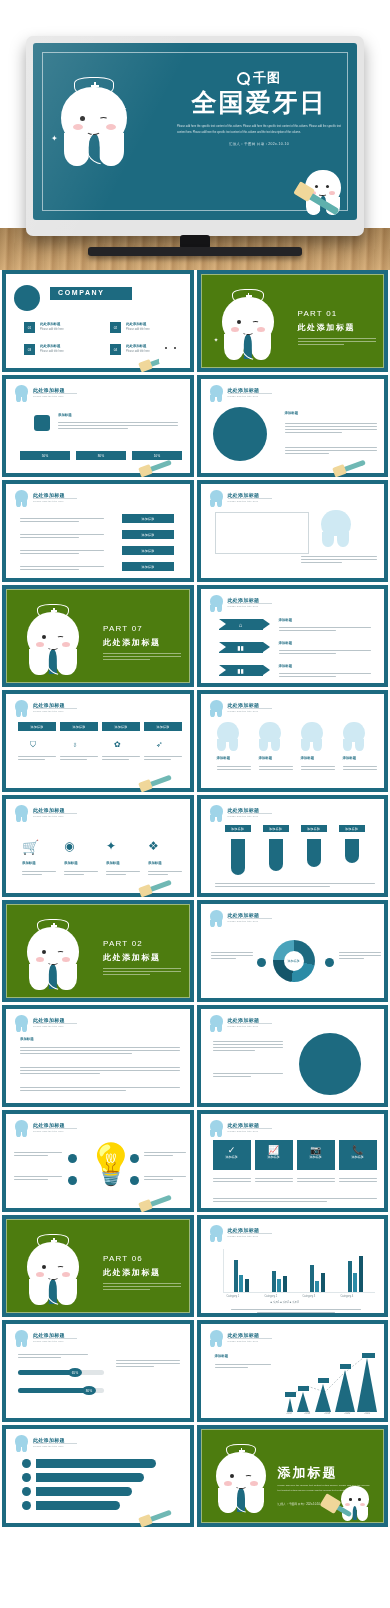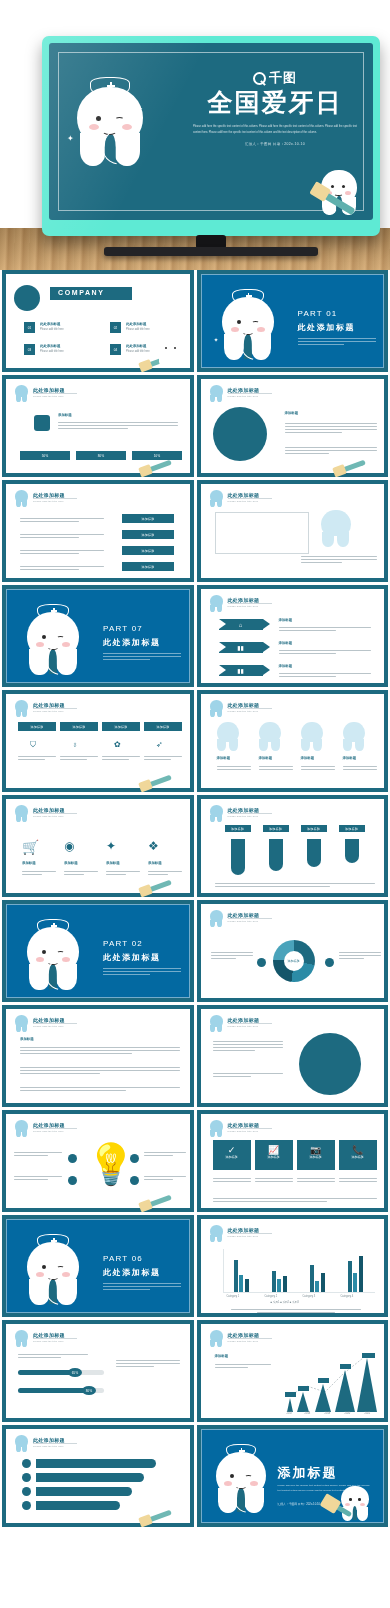--- a/index.html
+++ b/index.html
@@ -5,22 +5,22 @@
   * { margin:0; padding:0; box-sizing:border-box; }
   html,body { width:390px; height:1608px; background:#ffffff;
     font-family:"Liberation Sans","DejaVu Sans",sans-serif; overflow:hidden; }
 
   
   .hero { position:relative; width:390px; height:270px; background:#ffffff; overflow:hidden; }
   .floor { position:absolute; left:0; bottom:0; width:390px; height:42px;
     background:repeating-linear-gradient(92deg,#c49a63 0px,#d6ab73 6px,#b98c56 9px,#caa069 15px); }
   .floor:after{ content:""; position:absolute; inset:0;
     background:linear-gradient(180deg,rgba(0,0,0,.18),rgba(255,255,255,.08)); }
-  .tv { position:absolute; left:42px; top:36px; width:338px; height:200px;
-    background:#5eead4; border-radius:7px; padding:7px 7px 16px 7px;
+  .tv { position:absolute; left:26px; top:36px; width:338px; height:200px;
+    background:#e5e5e5; border-radius:7px; padding:7px 7px 16px 7px;
     box-shadow:0 8px 16px rgba(0,0,0,.35); }
   .tv:after{ content:""; position:absolute; left:0; top:0; width:180px; height:100%;
     background:linear-gradient(118deg,rgba(255,255,255,.16),rgba(255,255,255,0) 60%);
     border-radius:7px; pointer-events:none; }
   .tv-stand-neck{ position:absolute; left:50%; bottom:-13px; transform:translateX(-50%);
     width:30px; height:14px; background:#141416; border-radius:3px; }
   .tv-stand-base{ position:absolute; left:50%; bottom:-20px; transform:translateX(-50%);
     width:214px; height:9px; background:#232326; border-radius:3px;
     box-shadow:0 3px 5px rgba(0,0,0,.4); }
   .screen { position:relative; width:100%; height:100%; background:#1d6a80;
@@ -66,21 +66,21 @@
     transform:rotate(31deg); }
   .brush:after{ content:""; position:absolute; left:-2px; top:-4px; width:17px; height:14px;
     background:#f0d79a; border-radius:2px; }
 
   
   .grid{ position:relative; width:390px; padding:0 2px; display:grid;
     grid-template-columns:1fr 1fr; gap:3px 3px; }
   .slide{ position:relative; width:100%; height:102px; background:#1d6a80;
     overflow:hidden; }
   .slide .pad{ position:absolute; inset:4px; background:#fff; }
-  .slide.dark .pad{ background:#0369a1; border:1px solid rgba(255,255,255,.45); }
+  .slide.dark .pad{ background:#4d7c0f; border:1px solid rgba(255,255,255,.45); }
   .slide.dark{ background:#1d6a80; }
 
   .s-head{ position:absolute; left:9px; top:7px; right:9px; height:16px; }
   .s-head .mini-tooth{ position:absolute; left:0; top:-1px; width:13px; height:16px; }
   .s-head .ttl{ position:absolute; left:18px; top:1px; color:#1d6a80; font-size:5px;
     font-weight:bold; letter-spacing:.3px; }
   .s-head .sub{ position:absolute; left:18px; top:8.5px; color:#9aa7ad; font-size:2.4px;
     letter-spacing:.2px; }
   .s-head .rule{ position:absolute; left:18px; top:7px; width:44px; height:.5px; background:#cfd8dc; }
 

